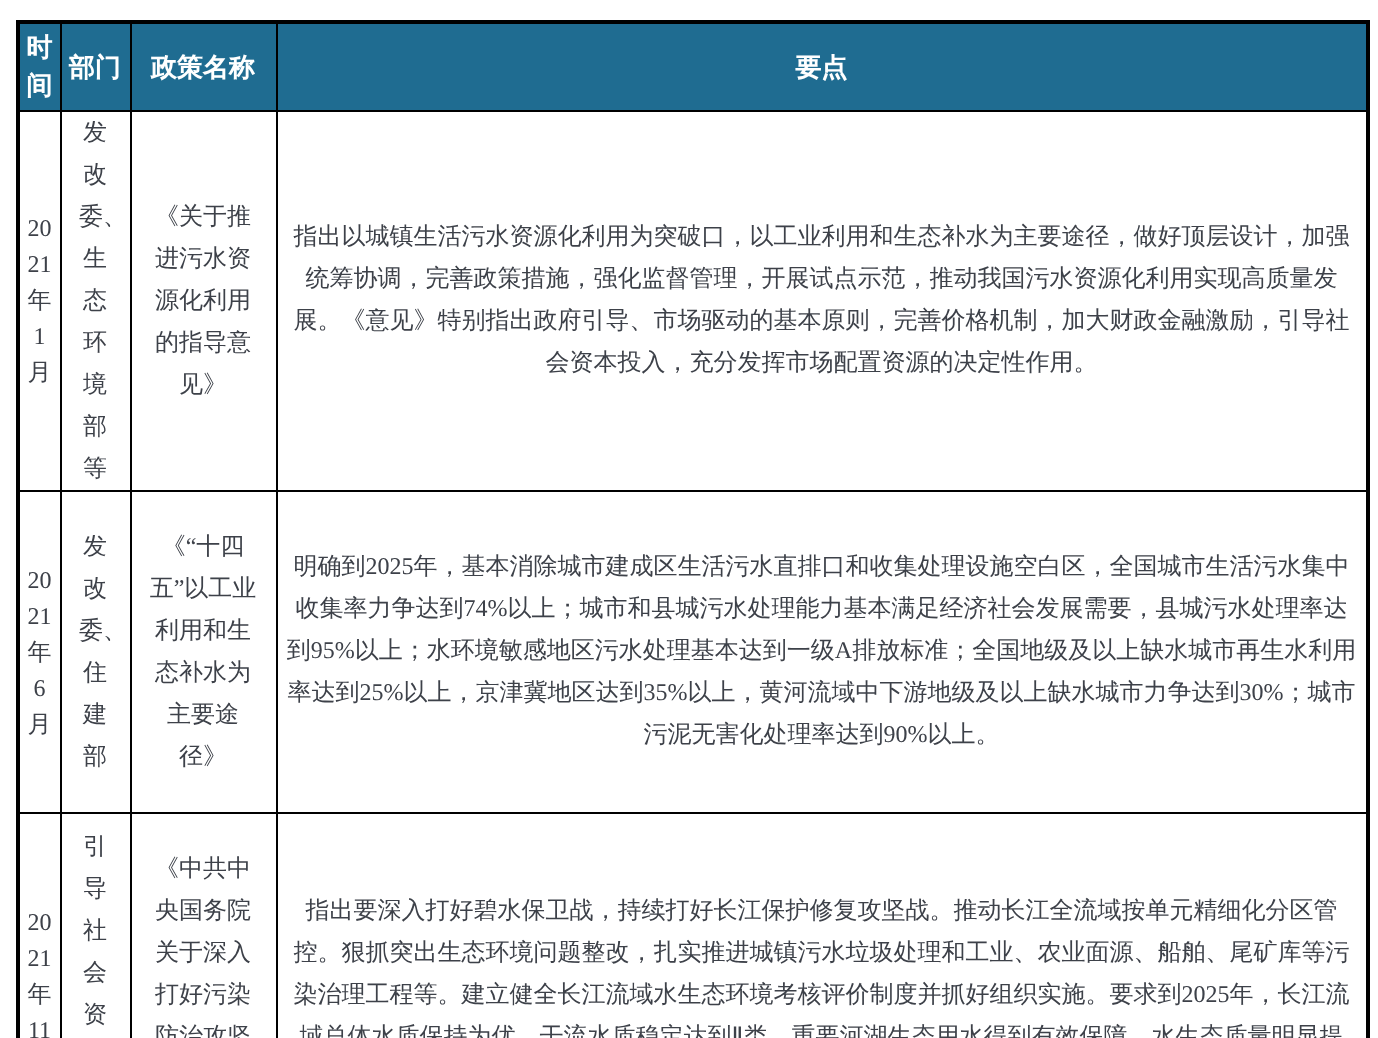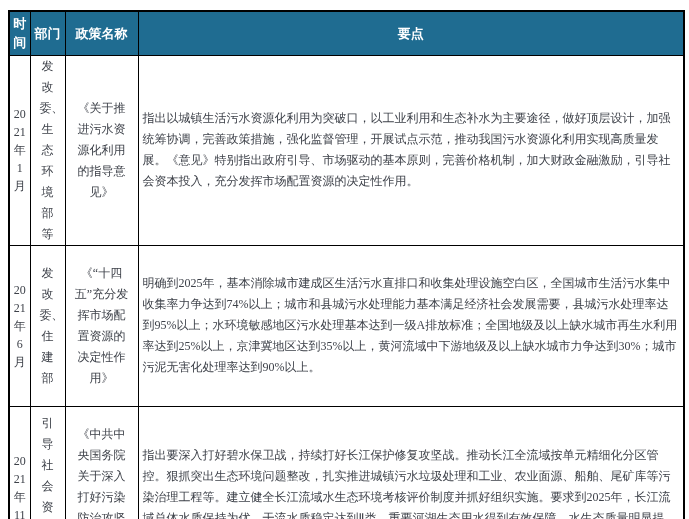--- a/index.html
+++ b/index.html
@@ -61,21 +61,21 @@
     padding: 0 9px;
   }
   td.cell-policy {
     word-break: break-all;
     line-height: 21px;
     padding: 17px 7px;
   }
   td.cell-points {
     line-height: 21px;
     padding: 20px 4px;
-    text-align: left;
+    text-align: center;
   }
 </style>
 </head>
 <body>
 
 <div class="table-wrap">
   <table class="policy-table">
     <colgroup>
       <col style="width:21px">
       <col style="width:35px">
@@ -93,21 +93,21 @@
     <tbody>
       <tr class="row-1">
         <td class="cell-time">2021年1月</td>
         <td class="cell-dept">发改委、生态环境部等</td>
         <td class="cell-policy">《关于推进污水资源化利用的指导意见》</td>
         <td class="cell-points">指出以城镇生活污水资源化利用为突破口，以工业利用和生态补水为主要途径，做好顶层设计，加强统筹协调，完善政策措施，强化监督管理，开展试点示范，推动我国污水资源化利用实现高质量发展。《意见》特别指出政府引导、市场驱动的基本原则，完善价格机制，加大财政金融激励，引导社会资本投入，充分发挥市场配置资源的决定性作用。</td>
       </tr>
       <tr class="row-2">
         <td class="cell-time">2021年6月</td>
         <td class="cell-dept">发改委、住建部</td>
-        <td class="cell-policy">《“十四五”充分发挥市场配置资源的决定性作用》</td>
+        <td class="cell-policy">《“十四五”以工业利用和生态补水为主要途径》</td>
         <td class="cell-points">明确到2025年，基本消除城市建成区生活污水直排口和收集处理设施空白区，全国城市生活污水集中收集率力争达到74%以上；城市和县城污水处理能力基本满足经济社会发展需要，县城污水处理率达到95%以上；水环境敏感地区污水处理基本达到一级A排放标准；全国地级及以上缺水城市再生水利用率达到25%以上，京津冀地区达到35%以上，黄河流域中下游地级及以上缺水城市力争达到30%；城市污泥无害化处理率达到90%以上。</td>
       </tr>
       <tr class="row-3">
         <td class="cell-time">2021年11月</td>
         <td class="cell-dept">引导社会资本投入</td>
         <td class="cell-policy">《中共中央国务院关于深入打好污染防治攻坚战的意见》</td>
         <td class="cell-points">指出要深入打好碧水保卫战，持续打好长江保护修复攻坚战。推动长江全流域按单元精细化分区管控。狠抓突出生态环境问题整改，扎实推进城镇污水垃圾处理和工业、农业面源、船舶、尾矿库等污染治理工程等。建立健全长江流域水生态环境考核评价制度并抓好组织实施。要求到2025年，长江流域总体水质保持为优，干流水质稳定达到Ⅱ类，重要河湖生态用水得到有效保障，水生态质量明显提升。</td>
       </tr>
     </tbody>
   </table>

